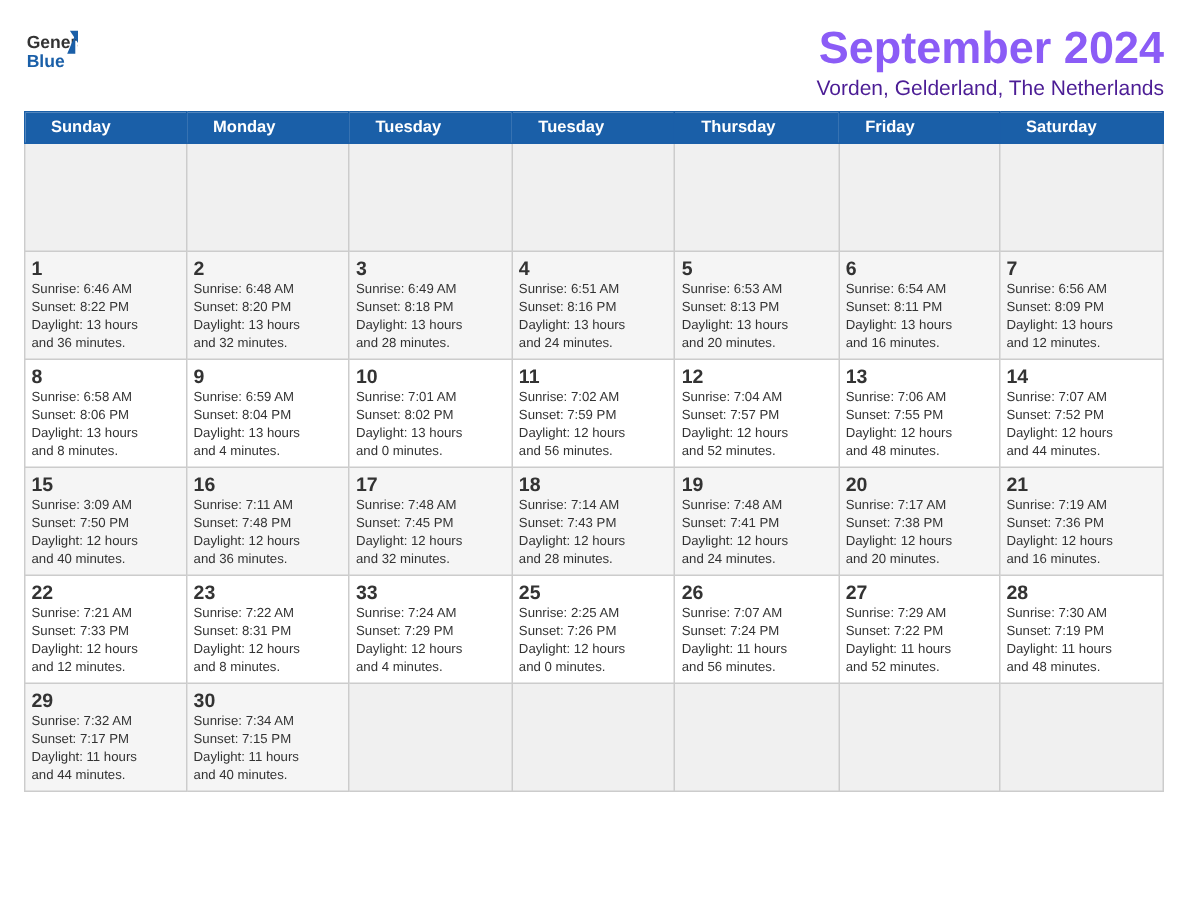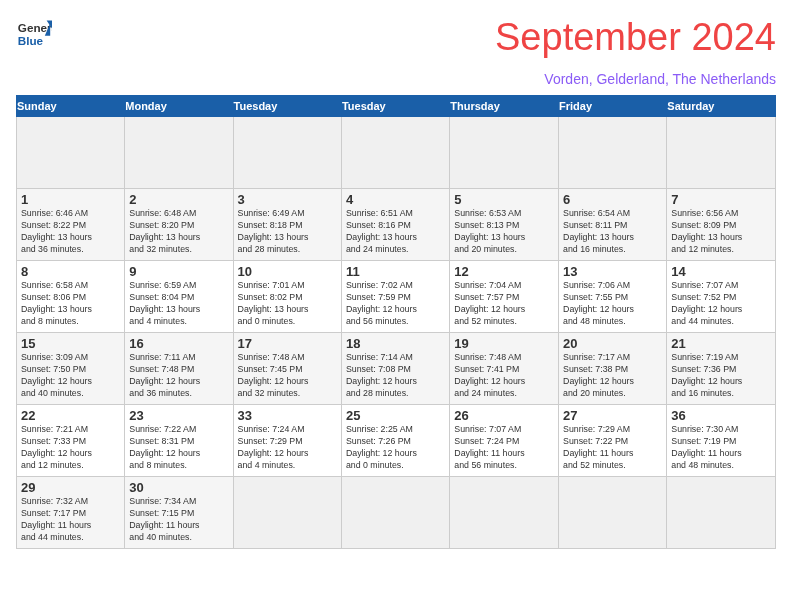--- a/index.html
+++ b/index.html
@@ -28,38 +28,37 @@
       gap: 4px;
     }
     .logo-icon {
       width: 36px;
       height: 36px;
     }
     .title-block {
       text-align: right;
     }
     .main-title {
-      font-size: 38px;
-      font-weight: normal;
-      color: #ef4444;
+      font-size: 30px;
+      font-weight: bold;
+      color: #8b5cf6;
     }
     .subtitle {
       font-size: 14px;
-      color: #8b5cf6;
-      margin-top: 12px;
+      color: #4c1d95;
     }
     table {
       width: 100%;
       border-collapse: collapse;
       font-size: 9.5px;
     }
     thead tr th {
       background: #1a5fa8;
       color: #fff;
-      padding: 4px 0;
+      padding: 4px 17px;
       text-align: left;
       font-size: 11px;
       font-weight: bold;
       border: 1px solid #1a5fa8;
     }
     tbody tr td {
       border: 1px solid #ccc;
       padding: 3px 4px;
       vertical-align: top;
       height: 72px;
@@ -246,21 +245,21 @@
           <td>
             <span class="day-num">17</span>
             <div class="cell-text">Sunrise: 7:48 AM</div>
             <div class="cell-text">Sunset: 7:45 PM</div>
             <div class="cell-text">Daylight: 12 hours</div>
             <div class="cell-text">and 32 minutes.</div>
           </td>
           <td>
             <span class="day-num">18</span>
             <div class="cell-text">Sunrise: 7:14 AM</div>
-            <div class="cell-text">Sunset: 7:08 PM</div>
+            <div class="cell-text">Sunset: 7:43 PM</div>
             <div class="cell-text">Daylight: 12 hours</div>
             <div class="cell-text">and 28 minutes.</div>
           </td>
           <td>
             <span class="day-num">19</span>
             <div class="cell-text">Sunrise: 7:48 AM</div>
             <div class="cell-text">Sunset: 7:41 PM</div>
             <div class="cell-text">Daylight: 12 hours</div>
             <div class="cell-text">and 24 minutes.</div>
           </td>
@@ -316,21 +315,21 @@
             <div class="cell-text">and 56 minutes.</div>
           </td>
           <td>
             <span class="day-num">27</span>
             <div class="cell-text">Sunrise: 7:29 AM</div>
             <div class="cell-text">Sunset: 7:22 PM</div>
             <div class="cell-text">Daylight: 11 hours</div>
             <div class="cell-text">and 52 minutes.</div>
           </td>
           <td>
-            <span class="day-num">36</span>
+            <span class="day-num">28</span>
             <div class="cell-text">Sunrise: 7:30 AM</div>
             <div class="cell-text">Sunset: 7:19 PM</div>
             <div class="cell-text">Daylight: 11 hours</div>
             <div class="cell-text">and 48 minutes.</div>
           </td>
         </tr>
         <tr>
           <td>
             <span class="day-num">29</span>
             <div class="cell-text">Sunrise: 7:32 AM</div>

